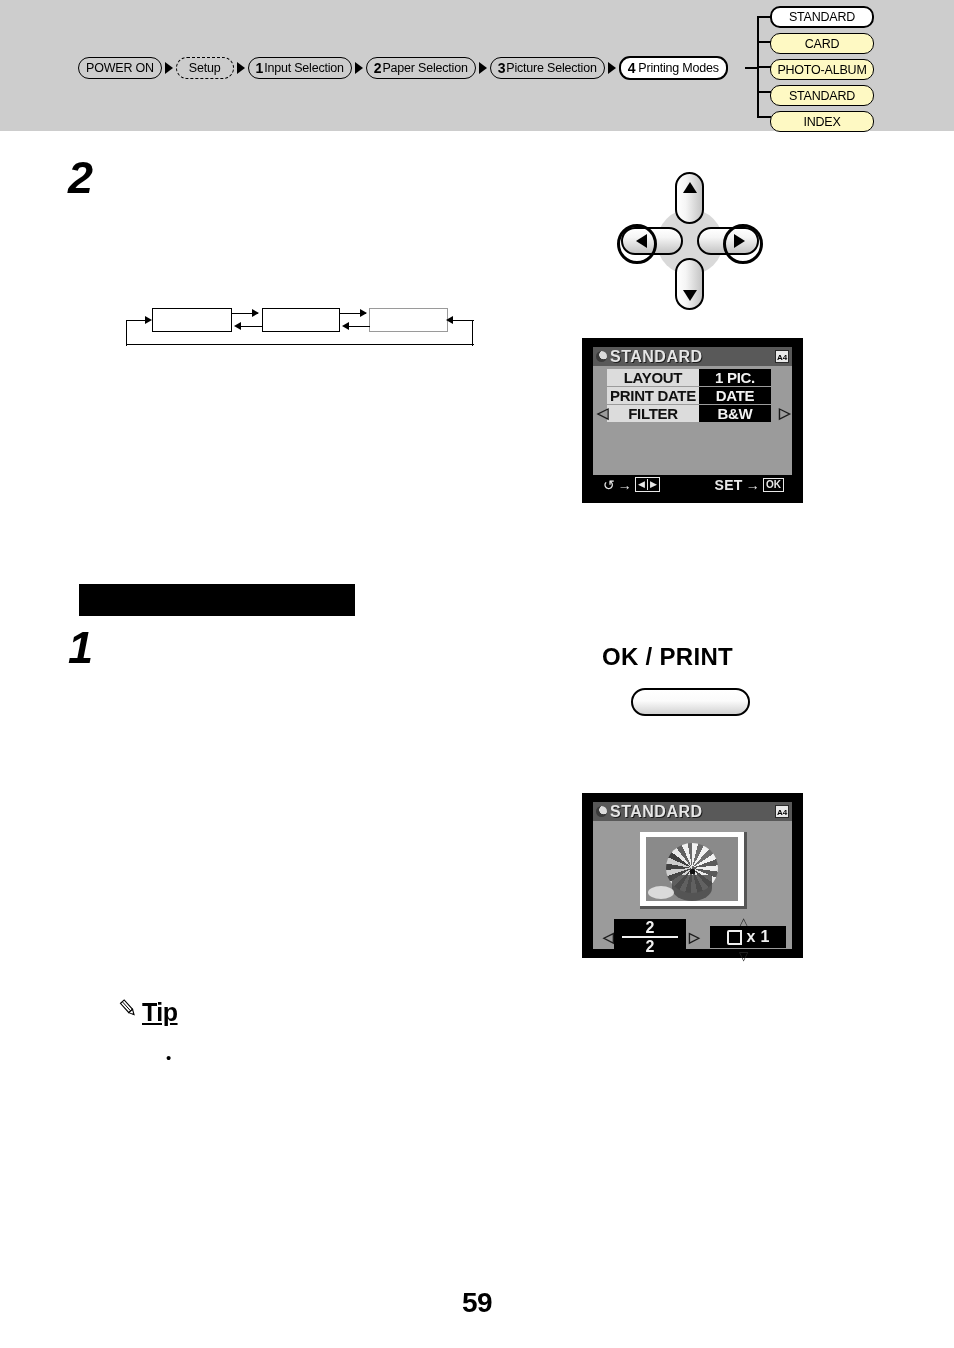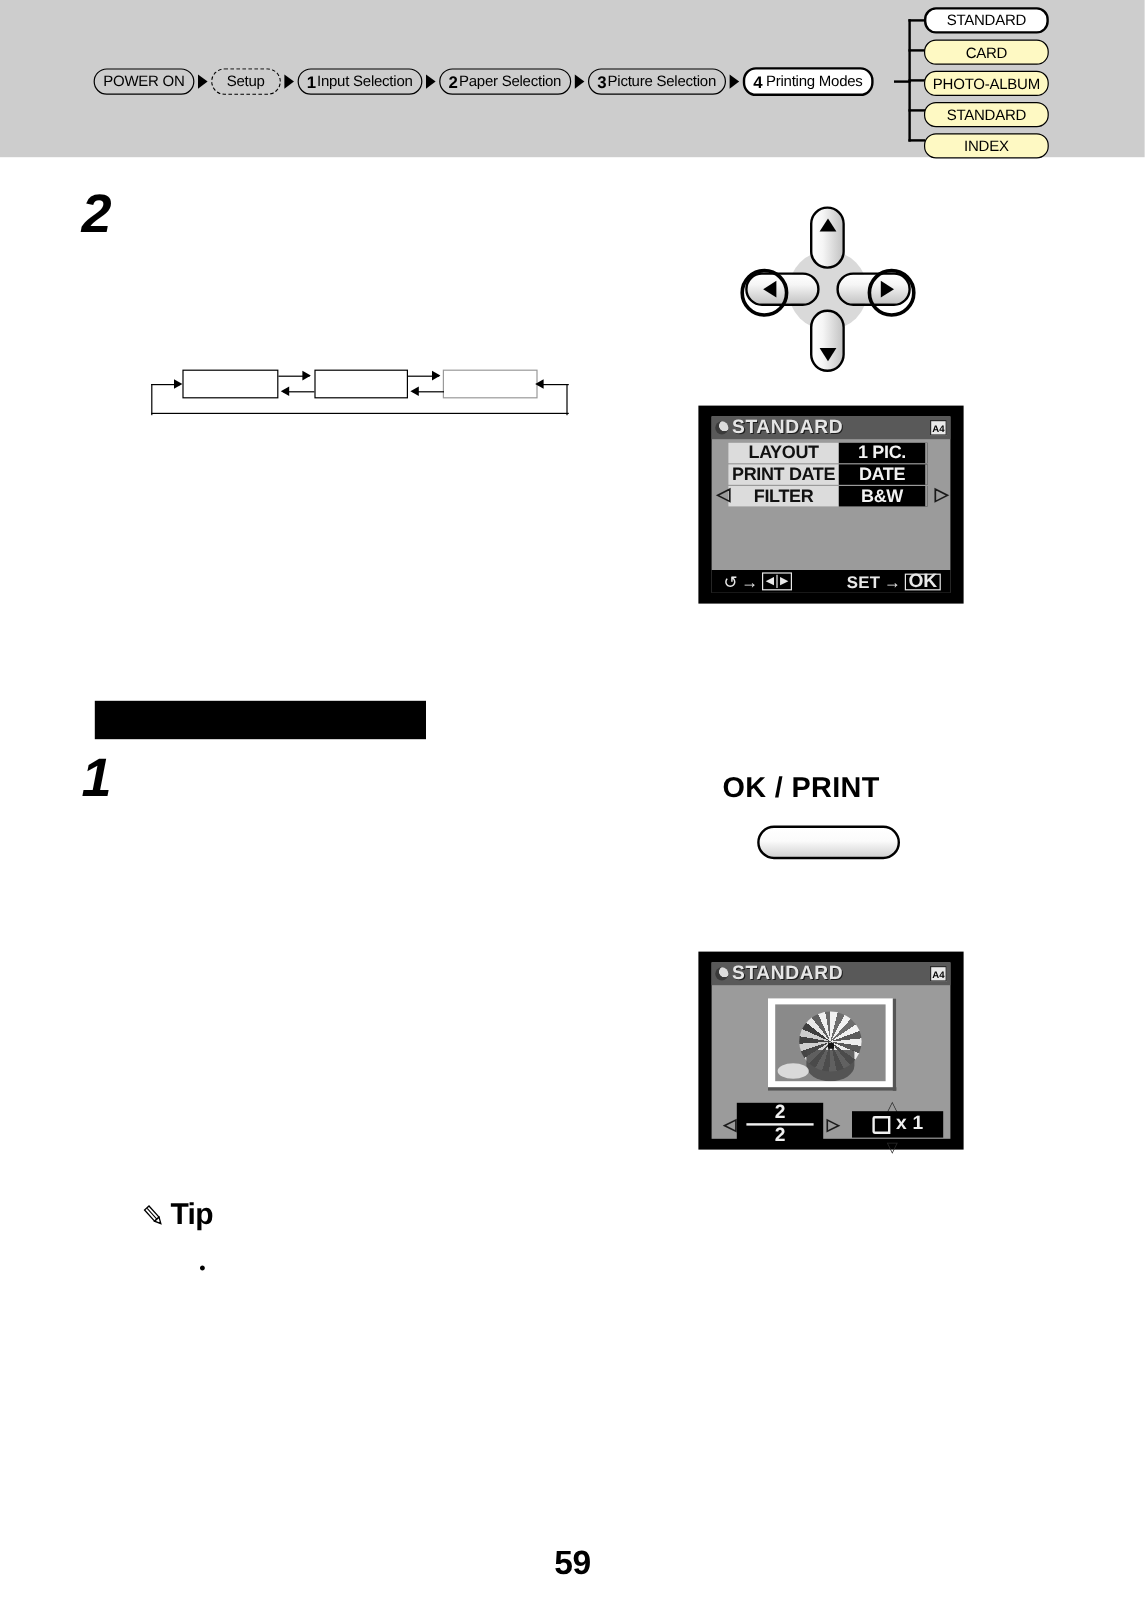--- a/index.html
+++ b/index.html
@@ -353,21 +353,21 @@
     background: #000;
     display: flex;
     align-items: center;
     color: #e8e8e8;
   }
   .footer-left  { position: absolute; left: 10px; display:flex; align-items:center; gap:3px; }
   .footer-right { position: absolute; right: 8px; display:flex; align-items:center; gap:3px; }
   .ft-text { font-size: 14px; font-weight: bold; letter-spacing: 0.3px; }
   .ft-badge {
     border: 1.5px solid #e8e8e8;
-    font-size: 16px;
+    font-size: 10px;
     font-weight: bold;
     padding: 0 2px;
     line-height: 12px;
   }
   .ft-lr {
     display: inline-flex;
     border: 1.5px solid #e8e8e8;
     height: 13px;
     align-items: center;
   }
@@ -491,22 +491,23 @@
     line-height: 1;
   }
   .copies-caret.up   { top: 114px; }
   .copies-caret.down { top: 148px; }
 
   
   .tip-head {
     position: absolute;
     left: 118px; top: 998px;
     display: flex;
-    align-items: center;
+    align-items: flex-start;
     gap: 4px;
+    text-decoration: underline;
   }
   .pencil-icon {
     width: 20px; height: 20px;
     position: relative;
     transform: rotate(0deg);
   }
   .tip-title {
     font-size: 25px;
     font-weight: bold;
     letter-spacing: -0.5px;

